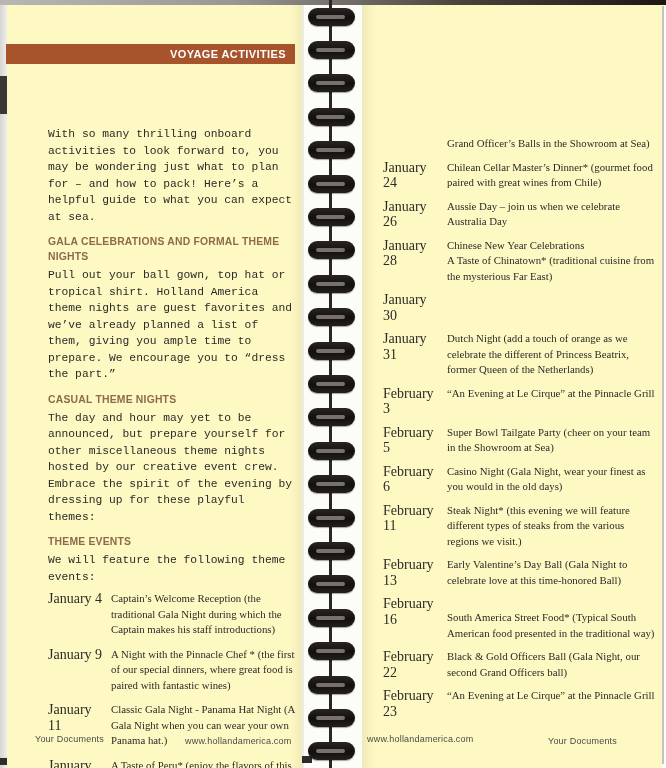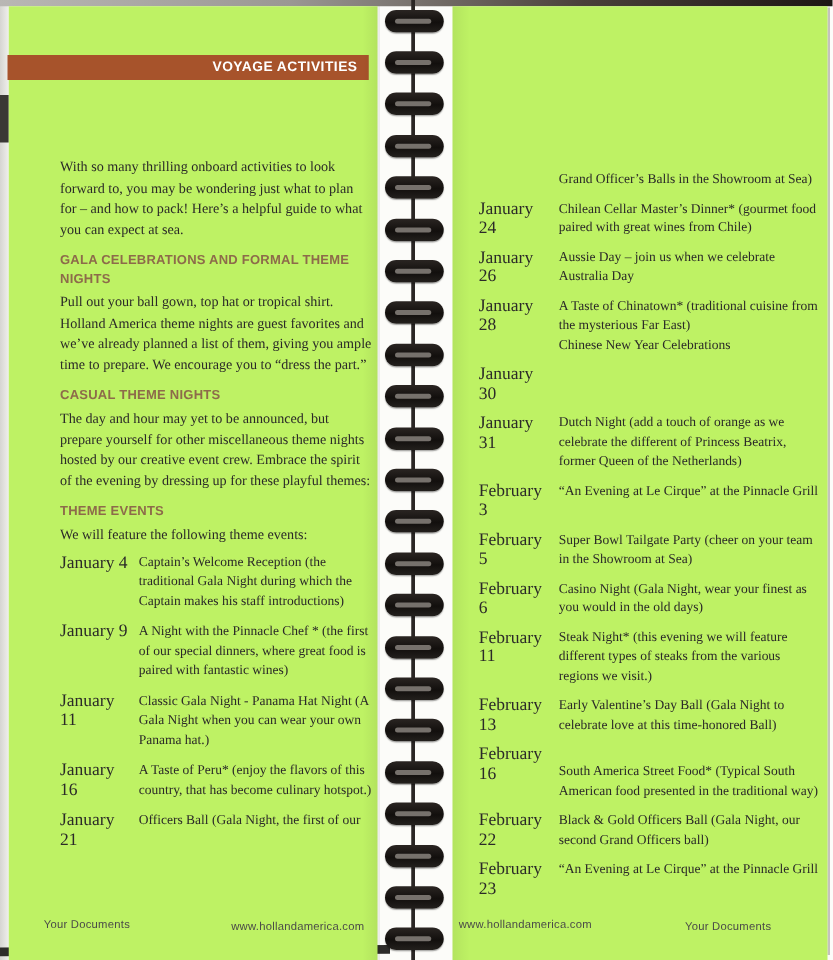--- a/index.html
+++ b/index.html
@@ -12,39 +12,39 @@
   
   .edge-top{position:absolute;top:0;left:0;right:0;height:5px;
     background:linear-gradient(to right,#b9b7b4 0%,#9a9793 35%,#4a403a 70%,#1d1714 100%);}
   .edge-left-strip{position:absolute;top:0;bottom:0;left:0;width:7px;
     background:linear-gradient(to right,#d6d5d1,#efefec);}
   .edge-left-notch{position:absolute;left:0;top:76px;width:7px;height:38px;background:#3a3835;}
   .edge-right-line{position:absolute;top:6px;bottom:4px;right:2px;width:2px;background:#c4c2be;}
   .edge-bottom-bar{position:absolute;left:0;top:757px;width:312px;height:7px;background:#2e2c2a;
     transform:rotate(-0.4deg);}
   
-  .page{position:absolute;top:5px;bottom:0;background:#bef264;}
+  .page{position:absolute;top:5px;bottom:0;background:#fef9c3;}
   .page-left{left:7px;width:295px;}
   .page-left::after{content:'';position:absolute;right:-2px;top:0;bottom:0;width:14px;
     background:linear-gradient(to right,rgba(0,0,0,0),rgba(0,0,0,0.07));}
   .page-right{left:362px;width:300px;}
   .page-right::before{content:'';position:absolute;left:0;top:0;bottom:0;width:14px;
     background:linear-gradient(to left,rgba(0,0,0,0),rgba(0,0,0,0.06));}
   
   .header-bar{position:absolute;left:-1px;top:39px;width:289px;height:20px;background:#a7532b;
     display:flex;align-items:center;justify-content:flex-end;padding-right:9px;box-sizing:border-box;}
   .header-bar span{font-family:"Liberation Sans","DejaVu Sans",sans-serif;
     font-weight:bold;font-size:11px;color:#ffffff;letter-spacing:.4px;}
   
   .col-left{position:absolute;left:41px;top:121px;width:250px;}
   .sec-heading{font-family:"Liberation Sans","DejaVu Sans",sans-serif;
     font-weight:bold;font-size:10.4px;line-height:15px;color:#8d6b4a;
     letter-spacing:.2px;margin:9px 0 3px 0;}
   .sec-heading.first{margin-top:0;}
-  .sec-body{font-size:11.3px;line-height:16.5px;margin:0 0 4px 0;}
+  .sec-body{font-size:11.3px;line-height:16.5px;margin:0 0 4px 0;font-family:Liberation Mono, monospace;}
   
   .events{margin-top:6px;}
   .event-row{display:flex;margin-bottom:9px;}
   .event-row:last-child{margin-bottom:0;}
   .event-date{flex:0 0 57px;font-size:14px;line-height:15.5px;}
   .event-text{flex:1;font-size:10.8px;line-height:15.5px;padding-left:6px;}
   .event-text.offset{padding-top:14px;}
   
   .col-right{position:absolute;left:21px;top:125px;width:273px;}
   .col-right .event-date{flex:0 0 58px;}
@@ -161,22 +161,22 @@
           <div class="event-date">January 26</div>
           <div class="event-text">
             <div>Aussie Day – join us when we celebrate Australia Day</div>
             <div></div>
           </div>
         </div>
 
         <div class="event-row">
           <div class="event-date">January 28</div>
           <div class="event-text">
+            <div>Chinese New Year Celebrations</div>
             <div>A Taste of Chinatown* (traditional cuisine from the mysterious Far East)</div>
-            <div>Chinese New Year Celebrations</div>
           </div>
         </div>
 
         <div class="event-row">
           <div class="event-date">January 30</div>
         </div>
 
         <div class="event-row">
           <div class="event-date">January 31</div>
           <div class="event-text">

